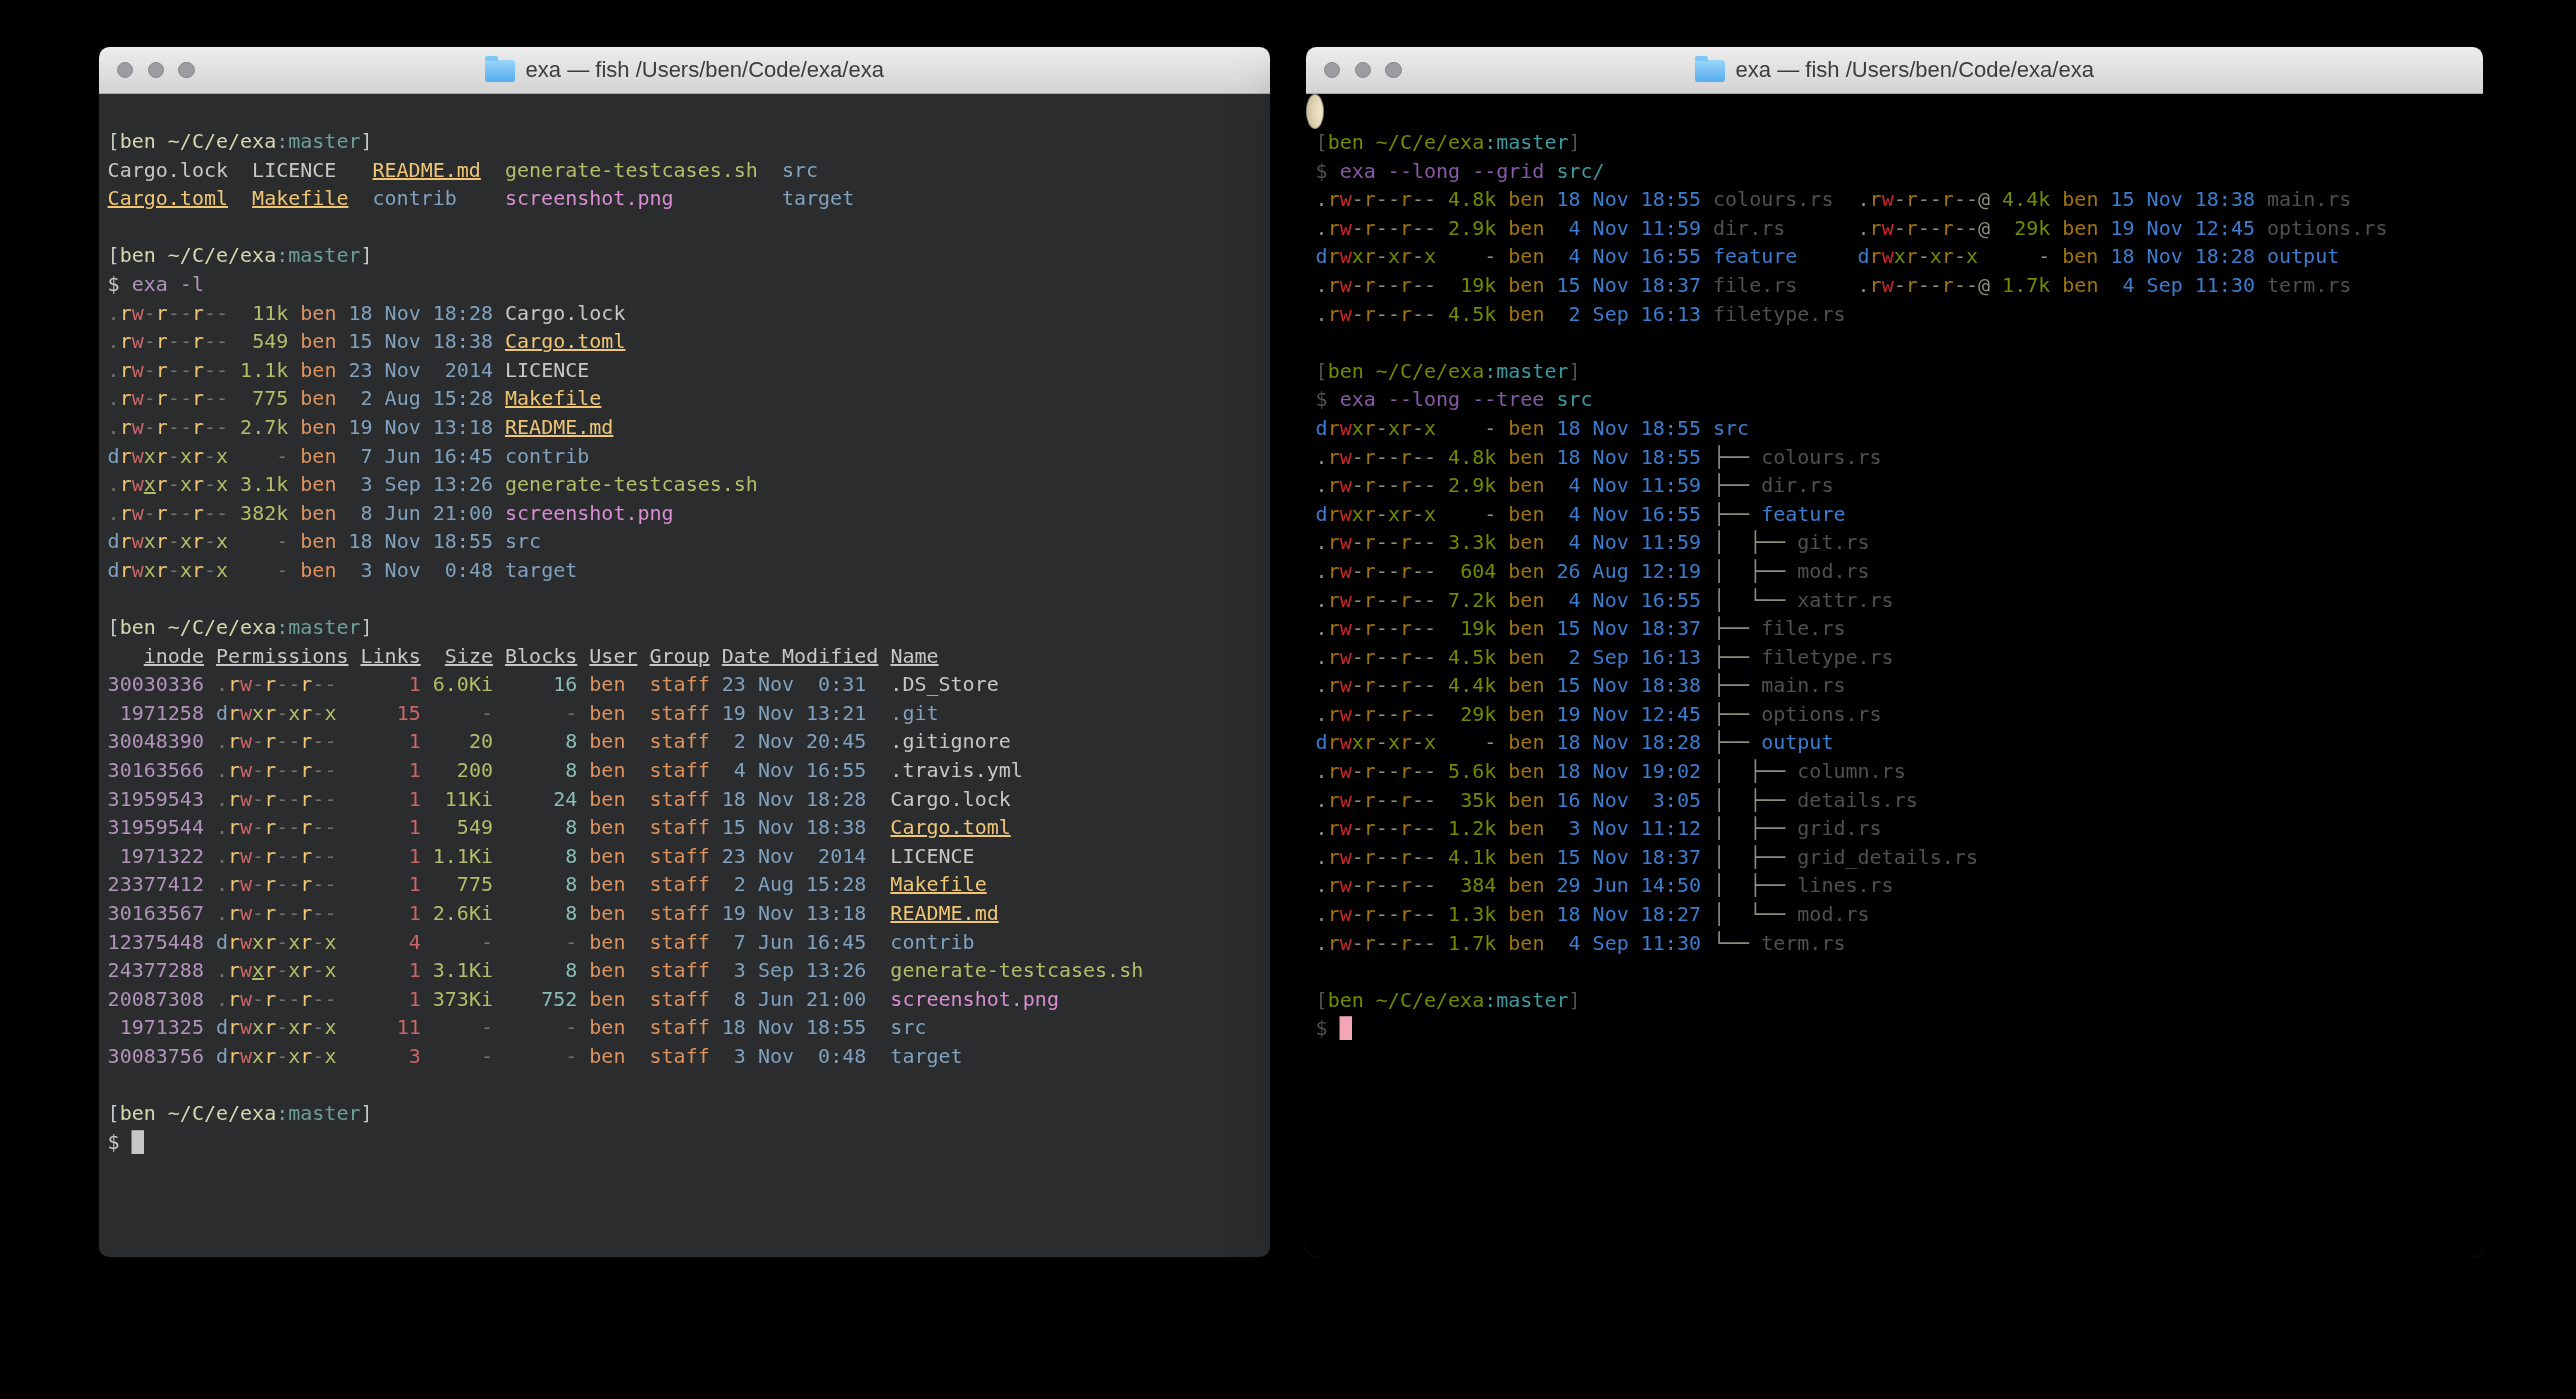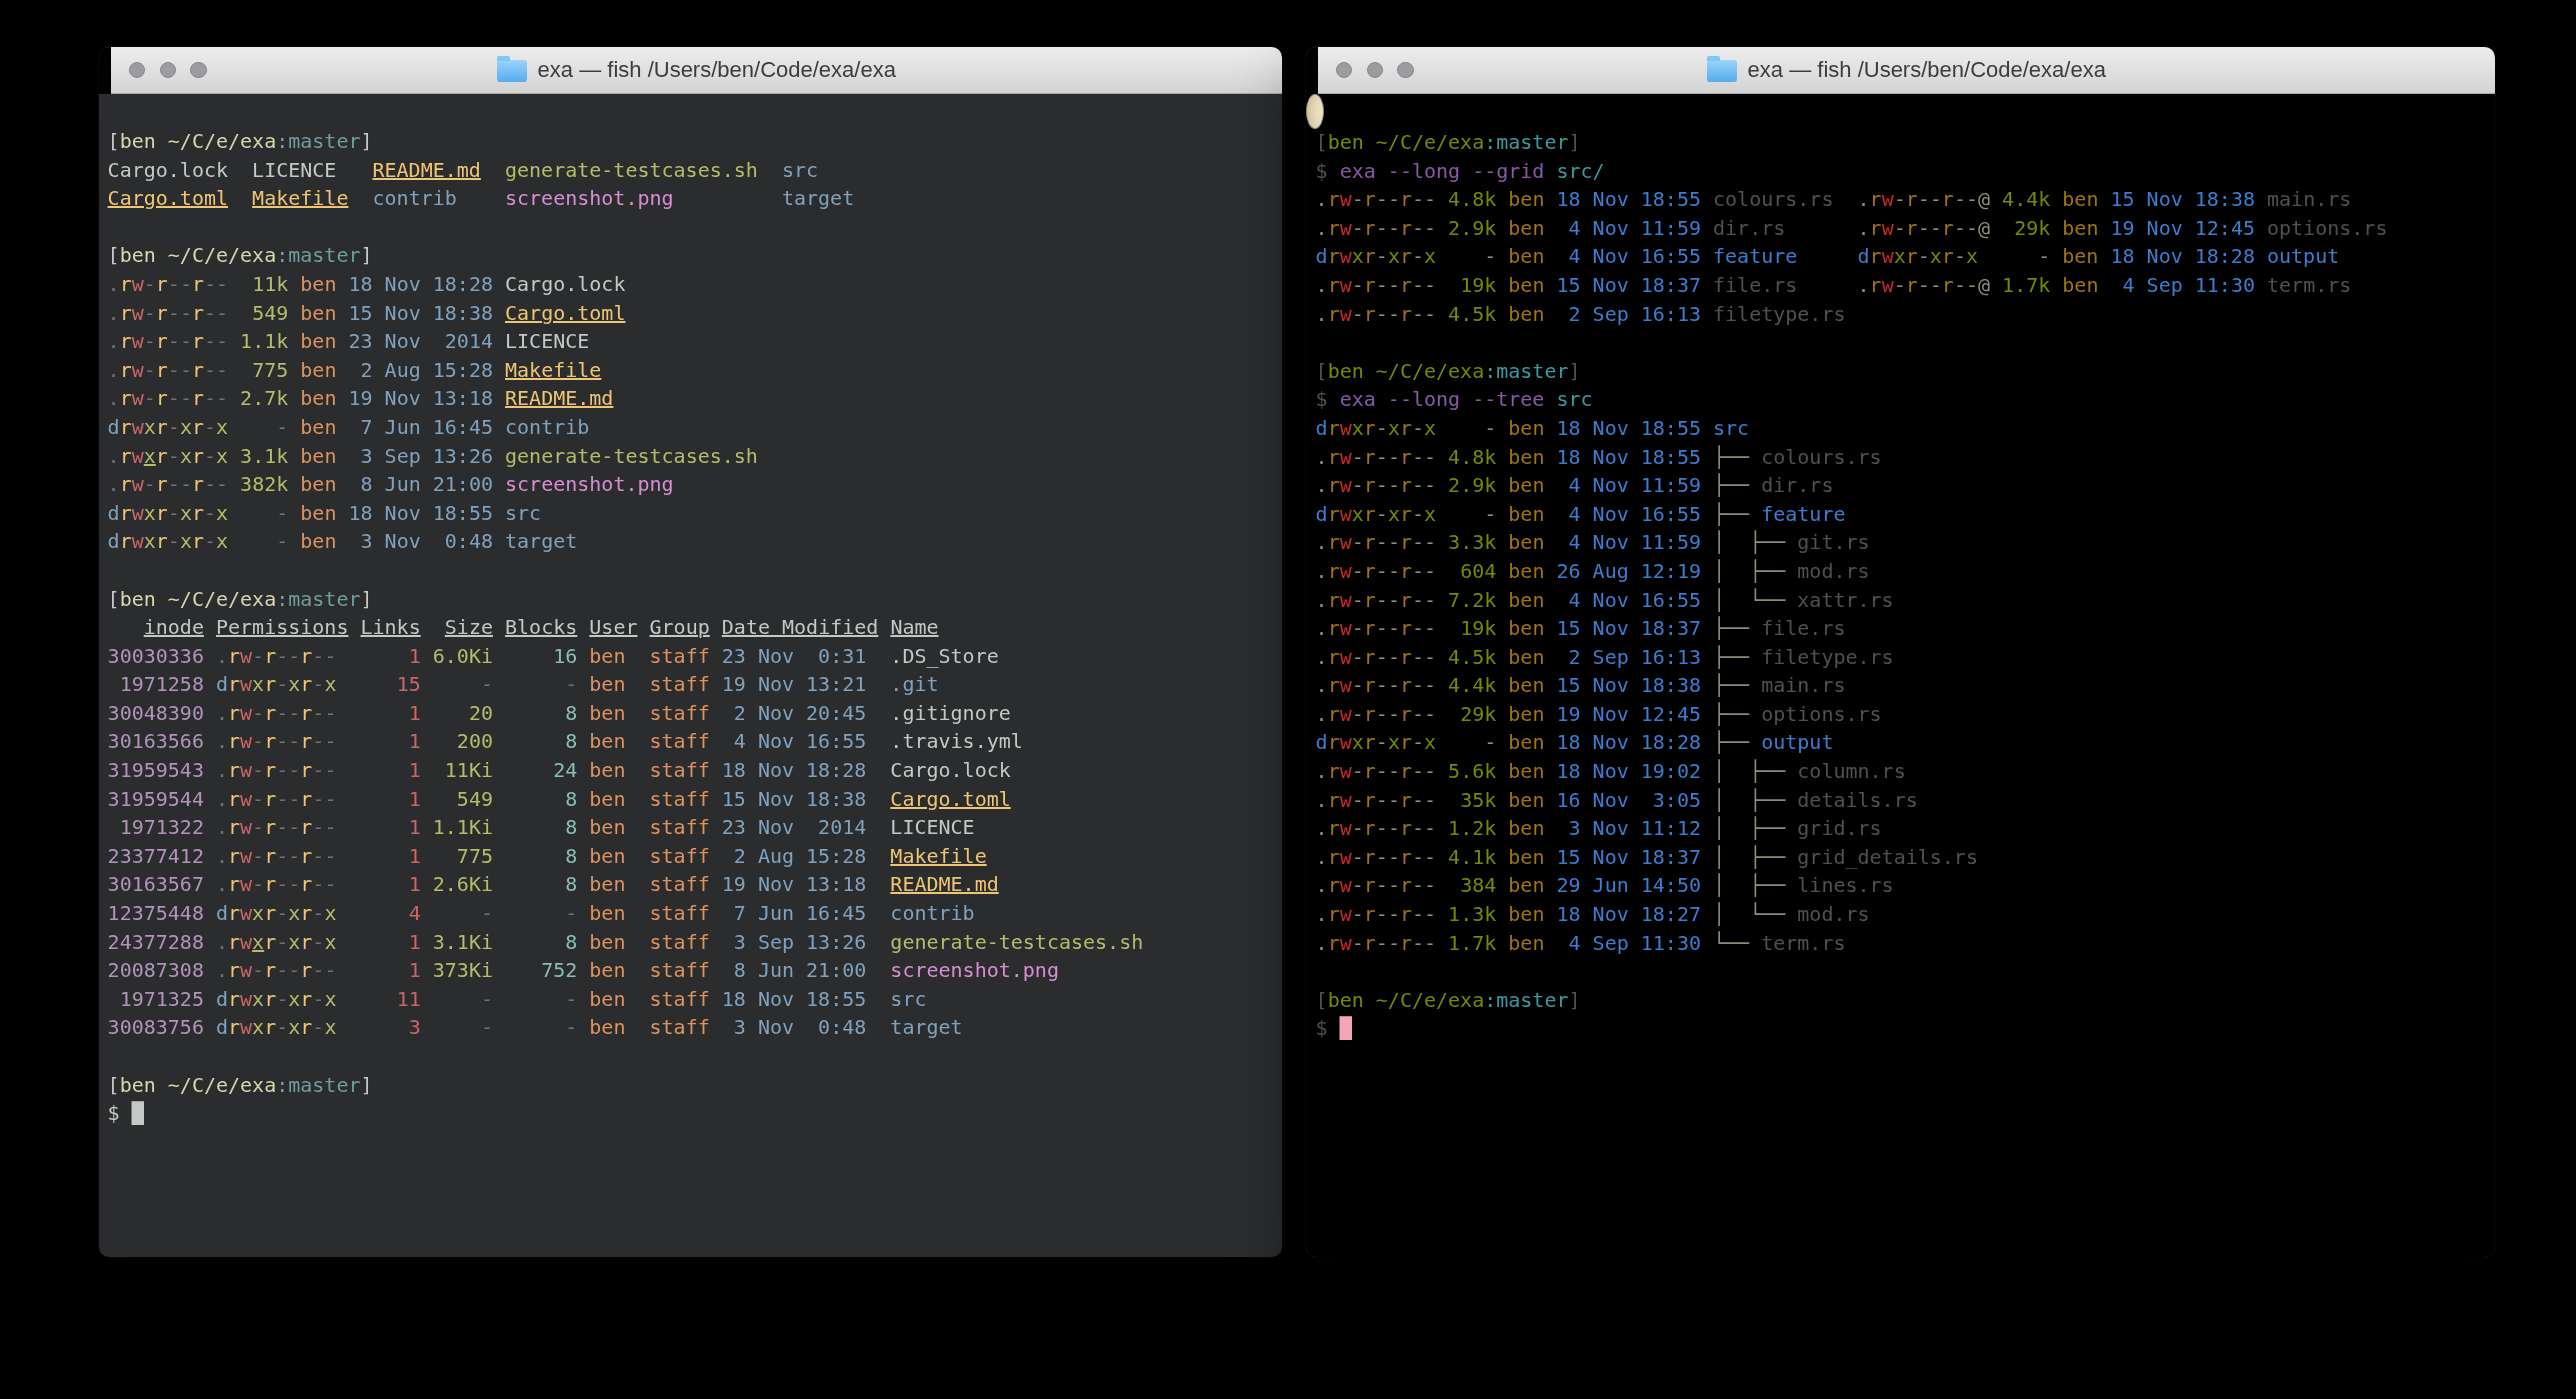--- a/index.html
+++ b/index.html
@@ -1,18 +1,18 @@
 <!DOCTYPE html>
 <html><head>
 <meta charset="utf-8">
 <style>
   html,body{margin:0;padding:0;}
   body{width:2576px;height:1400px;background:#000;position:relative;overflow:hidden;}
   .window{position:absolute;top:47px;height:1210px;border-radius:10.5px;overflow:hidden;
-          box-shadow:0 29px 67px rgba(0,0,0,.65), 0 0 1px rgba(255,255,255,.28);padding-left:12px;}
+          box-shadow:0 29px 67px rgba(0,0,0,.65), 0 0 1px rgba(255,255,255,.28);}
   #win-left{left:99px;width:1171px;}
   #win-right{left:1306px;width:1177px;}
   .titlebar{height:47px;background:linear-gradient(#ededed,#d3d3d3);border-bottom:1px solid #a9a9a9;
             display:flex;align-items:center;justify-content:center;position:relative;box-sizing:border-box;}
   .lights{position:absolute;left:18px;top:0;height:100%;display:flex;align-items:center;gap:14.4px;}
   .light{width:16.3px;height:16.3px;border-radius:50%;background:#9c9ca0;border:1px solid #88888c;box-sizing:border-box;}
   .title{font:500 22px "Liberation Sans",sans-serif;color:#3c3c3c;display:flex;align-items:center;gap:10.5px;}
   .folder{width:30px;height:22px;border-radius:2.9px;background:linear-gradient(#9ad5f9,#55acee);
           position:relative;margin-top:2.9px;flex:0 0 auto;}
   .folder::before{content:"";position:absolute;top:-4.8px;left:0;width:12.5px;height:5.8px;
@@ -36,20 +36,21 @@
       <span class="folder"></span>
       <span>exa — fish  /Users/ben/Code/exa/exa</span>
     </span>
   </header>
   <div class="term dark" style="background: rgb(42, 44, 46);">
       <div class="tline"><span style="color: rgb(197, 200, 198);">[</span><span style="color: rgb(216, 216, 176);">ben ~/C/e/exa</span><span style="color: rgb(109, 159, 155);">:master</span><span style="color: rgb(197, 200, 198);">]</span></div>
       <div class="tline"><span style="color: rgb(197, 200, 198);">Cargo.lock  LICENCE   </span><span style="color: rgb(240, 198, 116); text-decoration: underline;">README.md</span><span style="color: rgb(197, 200, 198);">  </span><span style="color: rgb(181, 189, 104);">generate-testcases.sh</span><span style="color: rgb(197, 200, 198);">  </span><span style="color: rgb(129, 162, 190);">src</span></div>
       <div class="tline"><span style="color: rgb(240, 198, 116); text-decoration: underline;">Cargo.toml</span><span style="color: rgb(197, 200, 198);">  </span><span style="color: rgb(240, 198, 116); text-decoration: underline;">Makefile</span><span style="color: rgb(197, 200, 198);">  </span><span style="color: rgb(129, 162, 190);">contrib</span><span style="color: rgb(197, 200, 198);">    </span><span style="color: rgb(217, 142, 212);">screenshot.png</span><span style="color: rgb(197, 200, 198);">         </span><span style="color: rgb(129, 162, 190);">target</span></div>
       <div class="tline"> </div>
       <div class="tline"><span style="color: rgb(197, 200, 198);">[</span><span style="color: rgb(216, 216, 176);">ben ~/C/e/exa</span><span style="color: rgb(109, 159, 155);">:master</span><span style="color: rgb(197, 200, 198);">]</span></div>
+      <div class="tline"><span style="color: rgb(197, 200, 198);">$ </span><span style="color: rgb(178, 148, 187);">exa -l</span></div>
       <div class="tline"><span style="color: rgb(111, 114, 112);">.</span><span style="color: rgb(240, 198, 116);">r</span><span style="color: rgb(204, 102, 102);">w</span><span style="color: rgb(111, 114, 112);">-</span><span style="color: rgb(240, 198, 116);">r</span><span style="color: rgb(111, 114, 112);">-</span><span style="color: rgb(111, 114, 112);">-</span><span style="color: rgb(240, 198, 116);">r</span><span style="color: rgb(111, 114, 112);">-</span><span style="color: rgb(111, 114, 112);">-</span><span style="color: rgb(181, 189, 104);">  11k</span><span style="color: rgb(222, 147, 95);"> ben</span><span style="color: rgb(129, 162, 190);"> 18 Nov 18:28 </span><span style="color: rgb(197, 200, 198);">Cargo.lock</span></div>
       <div class="tline"><span style="color: rgb(111, 114, 112);">.</span><span style="color: rgb(240, 198, 116);">r</span><span style="color: rgb(204, 102, 102);">w</span><span style="color: rgb(111, 114, 112);">-</span><span style="color: rgb(240, 198, 116);">r</span><span style="color: rgb(111, 114, 112);">-</span><span style="color: rgb(111, 114, 112);">-</span><span style="color: rgb(240, 198, 116);">r</span><span style="color: rgb(111, 114, 112);">-</span><span style="color: rgb(111, 114, 112);">-</span><span style="color: rgb(181, 189, 104);">  549</span><span style="color: rgb(222, 147, 95);"> ben</span><span style="color: rgb(129, 162, 190);"> 15 Nov 18:38 </span><span style="color: rgb(240, 198, 116); text-decoration: underline;">Cargo.toml</span></div>
       <div class="tline"><span style="color: rgb(111, 114, 112);">.</span><span style="color: rgb(240, 198, 116);">r</span><span style="color: rgb(204, 102, 102);">w</span><span style="color: rgb(111, 114, 112);">-</span><span style="color: rgb(240, 198, 116);">r</span><span style="color: rgb(111, 114, 112);">-</span><span style="color: rgb(111, 114, 112);">-</span><span style="color: rgb(240, 198, 116);">r</span><span style="color: rgb(111, 114, 112);">-</span><span style="color: rgb(111, 114, 112);">-</span><span style="color: rgb(181, 189, 104);"> 1.1k</span><span style="color: rgb(222, 147, 95);"> ben</span><span style="color: rgb(129, 162, 190);"> 23 Nov  2014 </span><span style="color: rgb(197, 200, 198);">LICENCE</span></div>
       <div class="tline"><span style="color: rgb(111, 114, 112);">.</span><span style="color: rgb(240, 198, 116);">r</span><span style="color: rgb(204, 102, 102);">w</span><span style="color: rgb(111, 114, 112);">-</span><span style="color: rgb(240, 198, 116);">r</span><span style="color: rgb(111, 114, 112);">-</span><span style="color: rgb(111, 114, 112);">-</span><span style="color: rgb(240, 198, 116);">r</span><span style="color: rgb(111, 114, 112);">-</span><span style="color: rgb(111, 114, 112);">-</span><span style="color: rgb(181, 189, 104);">  775</span><span style="color: rgb(222, 147, 95);"> ben</span><span style="color: rgb(129, 162, 190);">  2 Aug 15:28 </span><span style="color: rgb(240, 198, 116); text-decoration: underline;">Makefile</span></div>
       <div class="tline"><span style="color: rgb(111, 114, 112);">.</span><span style="color: rgb(240, 198, 116);">r</span><span style="color: rgb(204, 102, 102);">w</span><span style="color: rgb(111, 114, 112);">-</span><span style="color: rgb(240, 198, 116);">r</span><span style="color: rgb(111, 114, 112);">-</span><span style="color: rgb(111, 114, 112);">-</span><span style="color: rgb(240, 198, 116);">r</span><span style="color: rgb(111, 114, 112);">-</span><span style="color: rgb(111, 114, 112);">-</span><span style="color: rgb(181, 189, 104);"> 2.7k</span><span style="color: rgb(222, 147, 95);"> ben</span><span style="color: rgb(129, 162, 190);"> 19 Nov 13:18 </span><span style="color: rgb(240, 198, 116); text-decoration: underline;">README.md</span></div>
       <div class="tline"><span style="color: rgb(129, 162, 190);">d</span><span style="color: rgb(240, 198, 116);">r</span><span style="color: rgb(204, 102, 102);">w</span><span style="color: rgb(181, 189, 104);">x</span><span style="color: rgb(240, 198, 116);">r</span><span style="color: rgb(111, 114, 112);">-</span><span style="color: rgb(181, 189, 104);">x</span><span style="color: rgb(240, 198, 116);">r</span><span style="color: rgb(111, 114, 112);">-</span><span style="color: rgb(181, 189, 104);">x</span><span style="color: rgb(111, 114, 112);">    -</span><span style="color: rgb(222, 147, 95);"> ben</span><span style="color: rgb(129, 162, 190);">  7 Jun 16:45 </span><span style="color: rgb(129, 162, 190);">contrib</span></div>
       <div class="tline"><span style="color: rgb(111, 114, 112);">.</span><span style="color: rgb(240, 198, 116);">r</span><span style="color: rgb(204, 102, 102);">w</span><span style="color: rgb(181, 189, 104); text-decoration: underline;">x</span><span style="color: rgb(240, 198, 116);">r</span><span style="color: rgb(111, 114, 112);">-</span><span style="color: rgb(181, 189, 104);">x</span><span style="color: rgb(240, 198, 116);">r</span><span style="color: rgb(111, 114, 112);">-</span><span style="color: rgb(181, 189, 104);">x</span><span style="color: rgb(181, 189, 104);"> 3.1k</span><span style="color: rgb(222, 147, 95);"> ben</span><span style="color: rgb(129, 162, 190);">  3 Sep 13:26 </span><span style="color: rgb(181, 189, 104);">generate-testcases.sh</span></div>
       <div class="tline"><span style="color: rgb(111, 114, 112);">.</span><span style="color: rgb(240, 198, 116);">r</span><span style="color: rgb(204, 102, 102);">w</span><span style="color: rgb(111, 114, 112);">-</span><span style="color: rgb(240, 198, 116);">r</span><span style="color: rgb(111, 114, 112);">-</span><span style="color: rgb(111, 114, 112);">-</span><span style="color: rgb(240, 198, 116);">r</span><span style="color: rgb(111, 114, 112);">-</span><span style="color: rgb(111, 114, 112);">-</span><span style="color: rgb(181, 189, 104);"> 382k</span><span style="color: rgb(222, 147, 95);"> ben</span><span style="color: rgb(129, 162, 190);">  8 Jun 21:00 </span><span style="color: rgb(217, 142, 212);">screenshot.png</span></div>
       <div class="tline"><span style="color: rgb(129, 162, 190);">d</span><span style="color: rgb(240, 198, 116);">r</span><span style="color: rgb(204, 102, 102);">w</span><span style="color: rgb(181, 189, 104);">x</span><span style="color: rgb(240, 198, 116);">r</span><span style="color: rgb(111, 114, 112);">-</span><span style="color: rgb(181, 189, 104);">x</span><span style="color: rgb(240, 198, 116);">r</span><span style="color: rgb(111, 114, 112);">-</span><span style="color: rgb(181, 189, 104);">x</span><span style="color: rgb(111, 114, 112);">    -</span><span style="color: rgb(222, 147, 95);"> ben</span><span style="color: rgb(129, 162, 190);"> 18 Nov 18:55 </span><span style="color: rgb(129, 162, 190);">src</span></div>
       <div class="tline"><span style="color: rgb(129, 162, 190);">d</span><span style="color: rgb(240, 198, 116);">r</span><span style="color: rgb(204, 102, 102);">w</span><span style="color: rgb(181, 189, 104);">x</span><span style="color: rgb(240, 198, 116);">r</span><span style="color: rgb(111, 114, 112);">-</span><span style="color: rgb(181, 189, 104);">x</span><span style="color: rgb(240, 198, 116);">r</span><span style="color: rgb(111, 114, 112);">-</span><span style="color: rgb(181, 189, 104);">x</span><span style="color: rgb(111, 114, 112);">    -</span><span style="color: rgb(222, 147, 95);"> ben</span><span style="color: rgb(129, 162, 190);">  3 Nov  0:48 </span><span style="color: rgb(129, 162, 190);">target</span></div>

